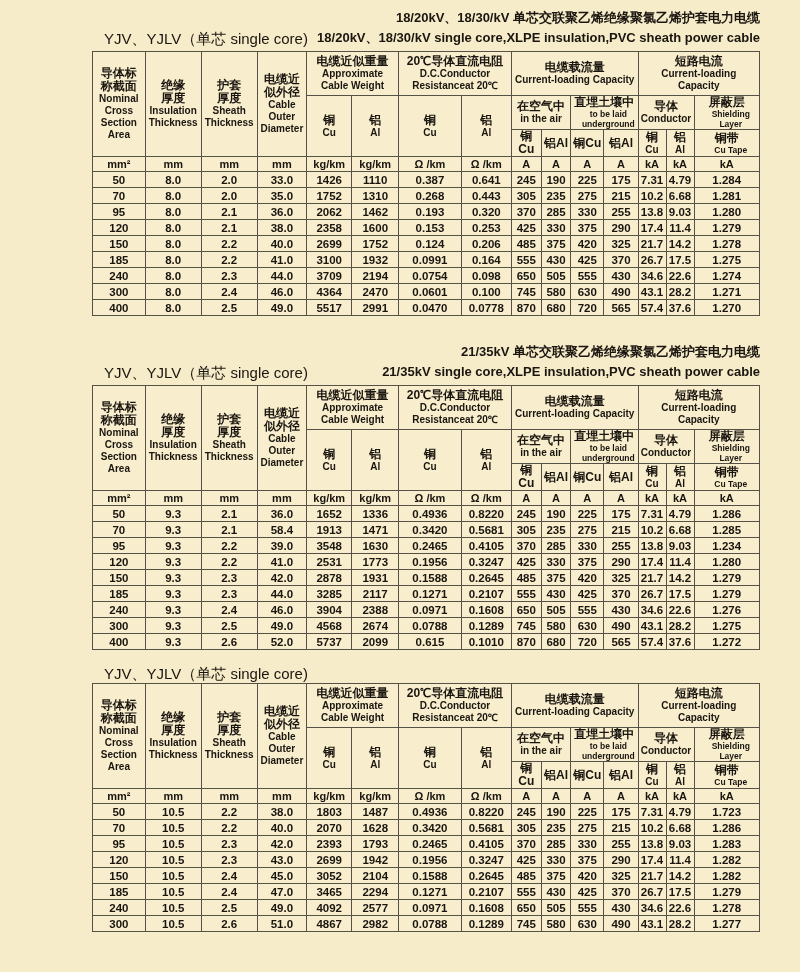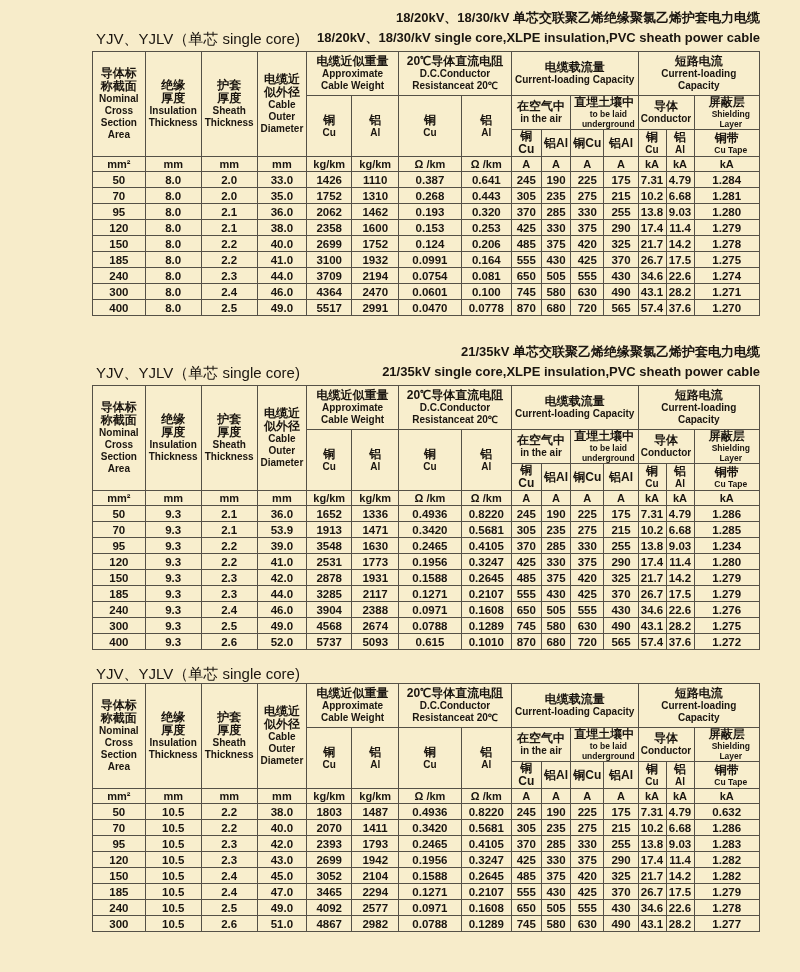--- a/index.html
+++ b/index.html
@@ -11,21 +11,21 @@
     overflow:hidden;
   }
   #page{width:800px;height:972px;position:relative;padding-left:8px;}
   section.cable-section{margin:0 48px 0 84px;}
   #sections section.cable-section:nth-child(1){padding-top:8px;}
   #sections section.cable-section:nth-child(2){margin-top:26px;}
   #sections section.cable-section:nth-child(3){margin-top:33px;}
 
   .titles{position:relative;margin-bottom:3px;}
   .title-line{display:block;text-align:right;font-weight:bold;font-size:13px;line-height:20px;white-space:nowrap;}
-  .left-label{position:absolute;left:4px;bottom:-1px;font-size:15px;font-weight:normal;white-space:nowrap;margin-top:47px;}
+  .left-label{position:absolute;left:12px;bottom:-1px;font-size:15px;font-weight:normal;white-space:nowrap;margin-top:47px;}
 
   table.spec{
     width:100%;
     border-collapse:collapse;
     table-layout:fixed;
     background:#f8eecd;
   }
   table.spec th, table.spec td{
     border:1px solid #555147;
     padding:0 1px;
@@ -311,21 +311,21 @@
               <td>1.275</td>
             </tr>
             <tr>
               <td>240</td>
               <td>8.0</td>
               <td>2.3</td>
               <td>44.0</td>
               <td>3709</td>
               <td>2194</td>
               <td>0.0754</td>
-              <td>0.081</td>
+              <td>0.098</td>
               <td>650</td>
               <td>505</td>
               <td>555</td>
               <td>430</td>
               <td>34.6</td>
               <td>22.6</td>
               <td>1.274</td>
             </tr>
             <tr>
               <td>300</td>
@@ -531,21 +531,21 @@
               <td>225</td>
               <td>175</td>
               <td>7.31</td>
               <td>4.79</td>
               <td>1.286</td>
             </tr>
             <tr>
               <td>70</td>
               <td>9.3</td>
               <td>2.1</td>
-              <td>53.9</td>
+              <td>58.4</td>
               <td>1913</td>
               <td>1471</td>
               <td>0.3420</td>
               <td>0.5681</td>
               <td>305</td>
               <td>235</td>
               <td>275</td>
               <td>215</td>
               <td>10.2</td>
               <td>6.68</td>
@@ -652,21 +652,21 @@
               <td>43.1</td>
               <td>28.2</td>
               <td>1.275</td>
             </tr>
             <tr>
               <td>400</td>
               <td>9.3</td>
               <td>2.6</td>
               <td>52.0</td>
               <td>5737</td>
-              <td>5093</td>
+              <td>2099</td>
               <td>0.615</td>
               <td>0.1010</td>
               <td>870</td>
               <td>680</td>
               <td>720</td>
               <td>565</td>
               <td>57.4</td>
               <td>37.6</td>
               <td>1.272</td>
             </tr>
@@ -832,29 +832,29 @@
               <td>1803</td>
               <td>1487</td>
               <td>0.4936</td>
               <td>0.8220</td>
               <td>245</td>
               <td>190</td>
               <td>225</td>
               <td>175</td>
               <td>7.31</td>
               <td>4.79</td>
-              <td>0.632</td>
+              <td>1.723</td>
             </tr>
             <tr>
               <td>70</td>
               <td>10.5</td>
               <td>2.2</td>
               <td>40.0</td>
               <td>2070</td>
-              <td>1411</td>
+              <td>1628</td>
               <td>0.3420</td>
               <td>0.5681</td>
               <td>305</td>
               <td>235</td>
               <td>275</td>
               <td>215</td>
               <td>10.2</td>
               <td>6.68</td>
               <td>1.286</td>
             </tr>

